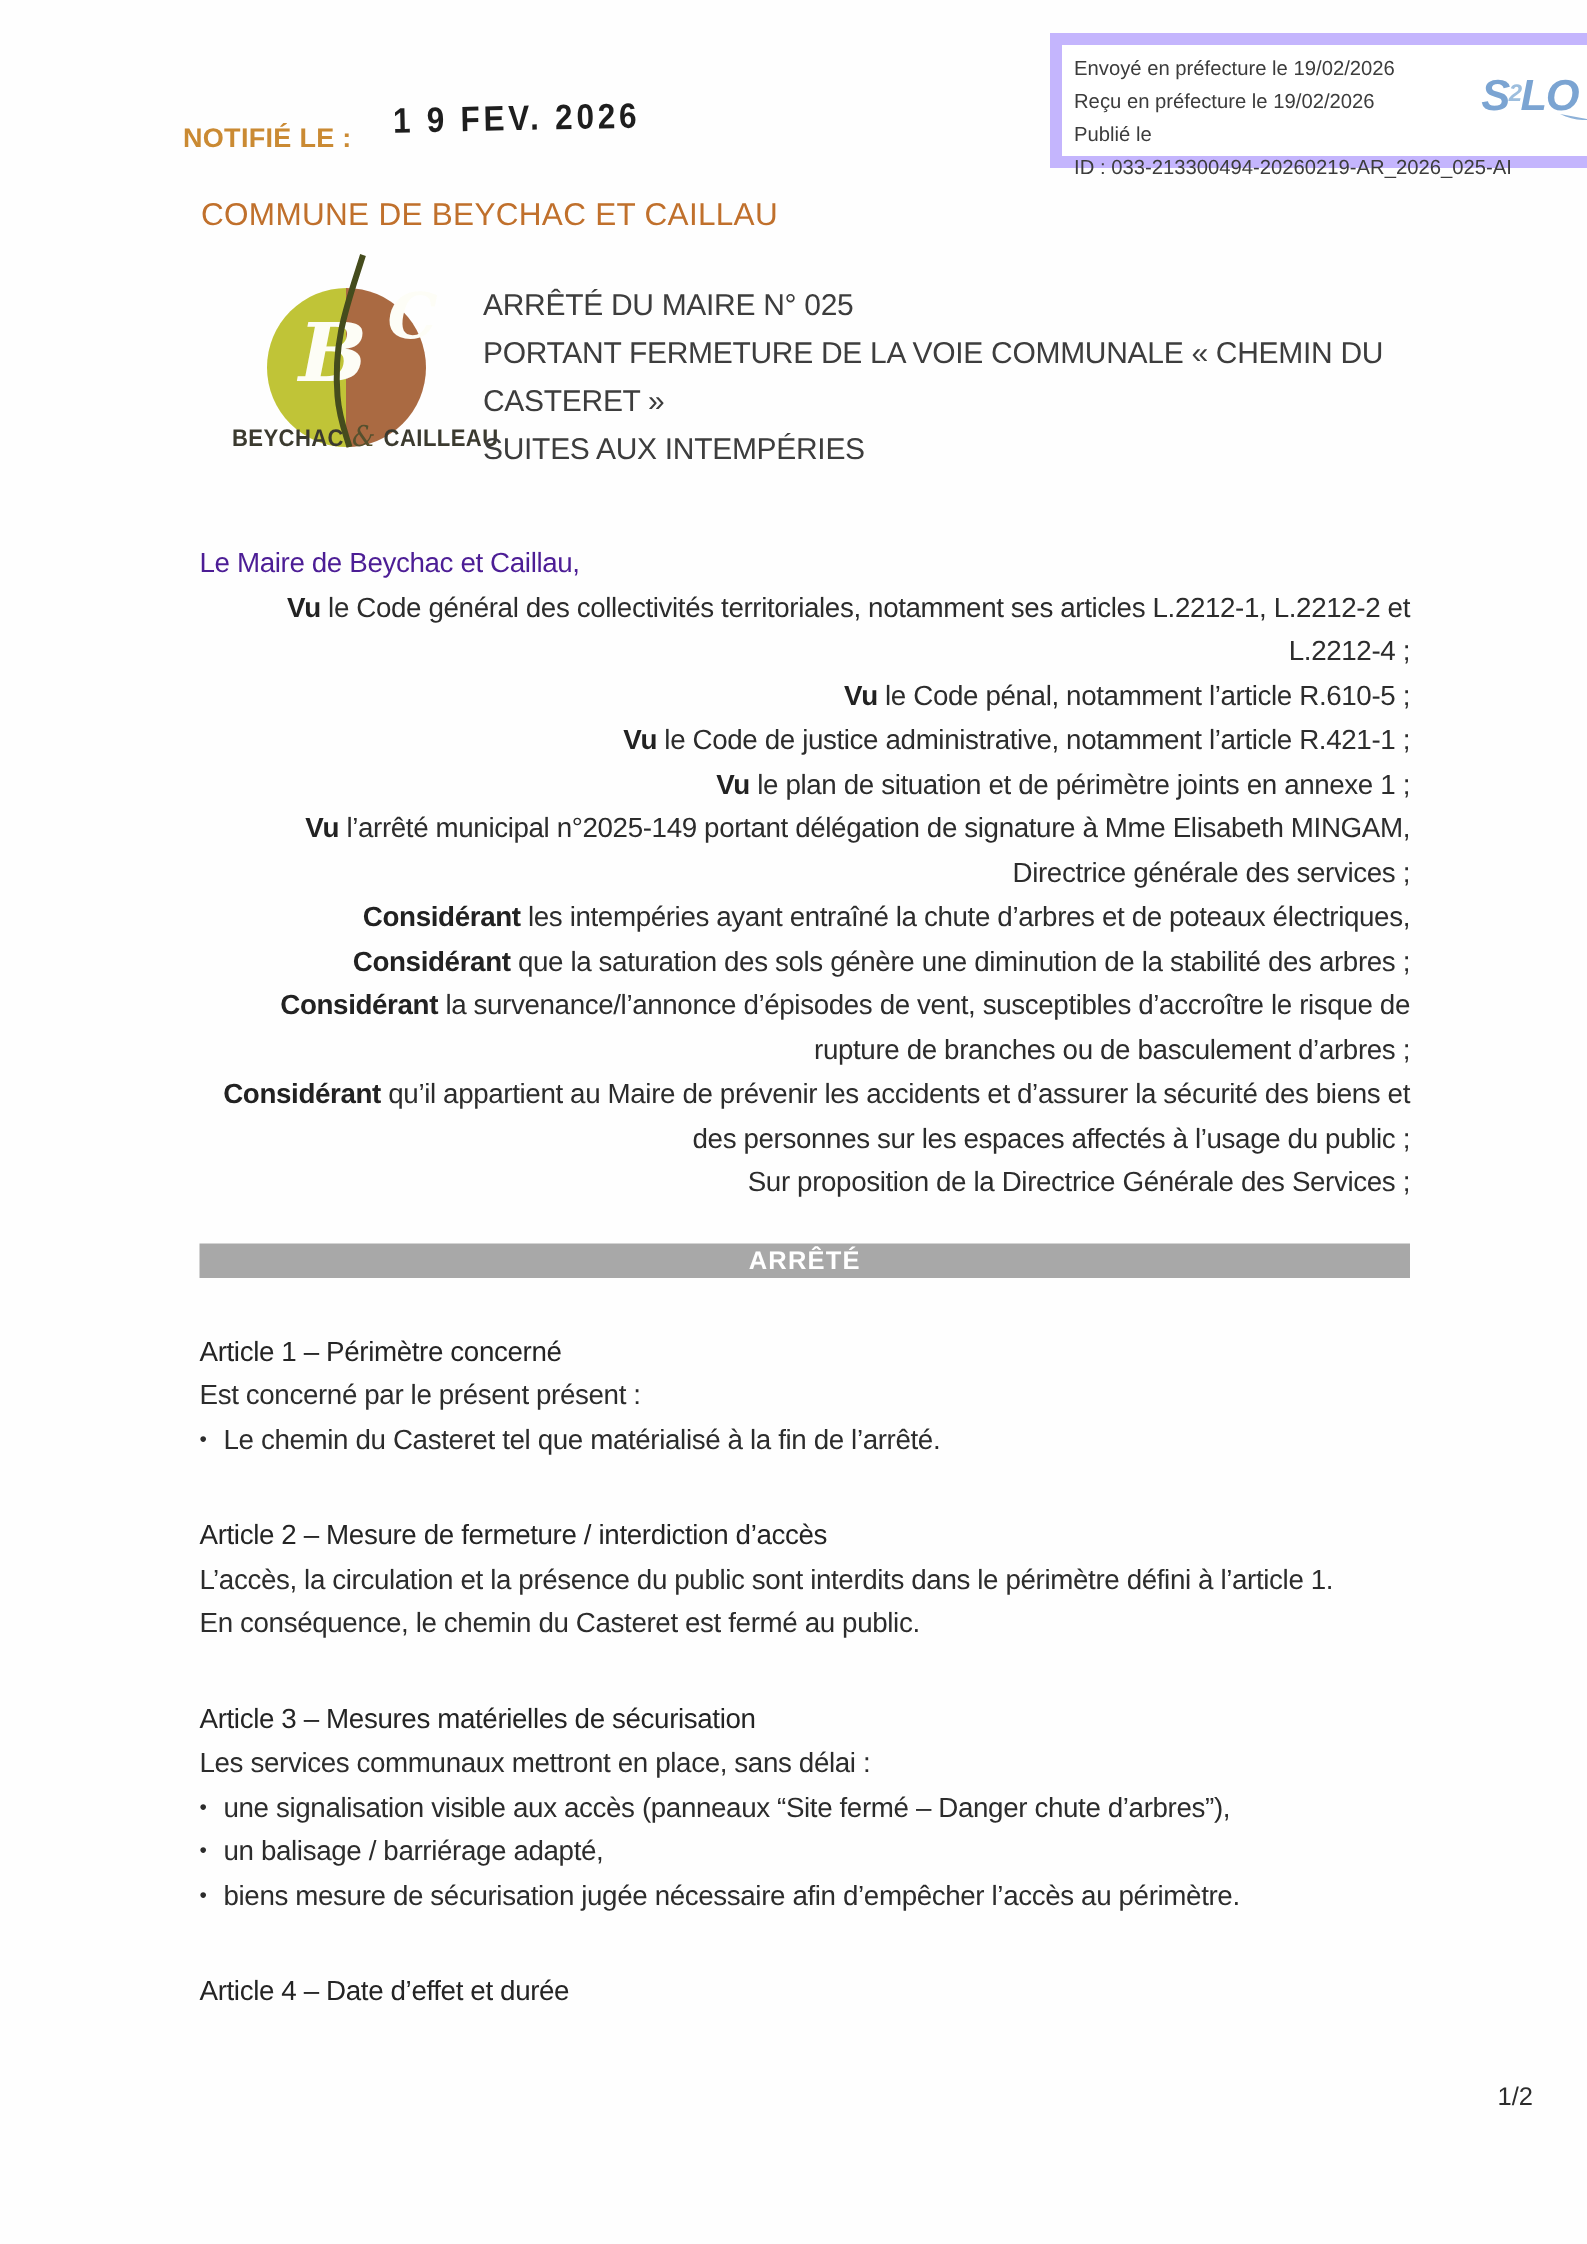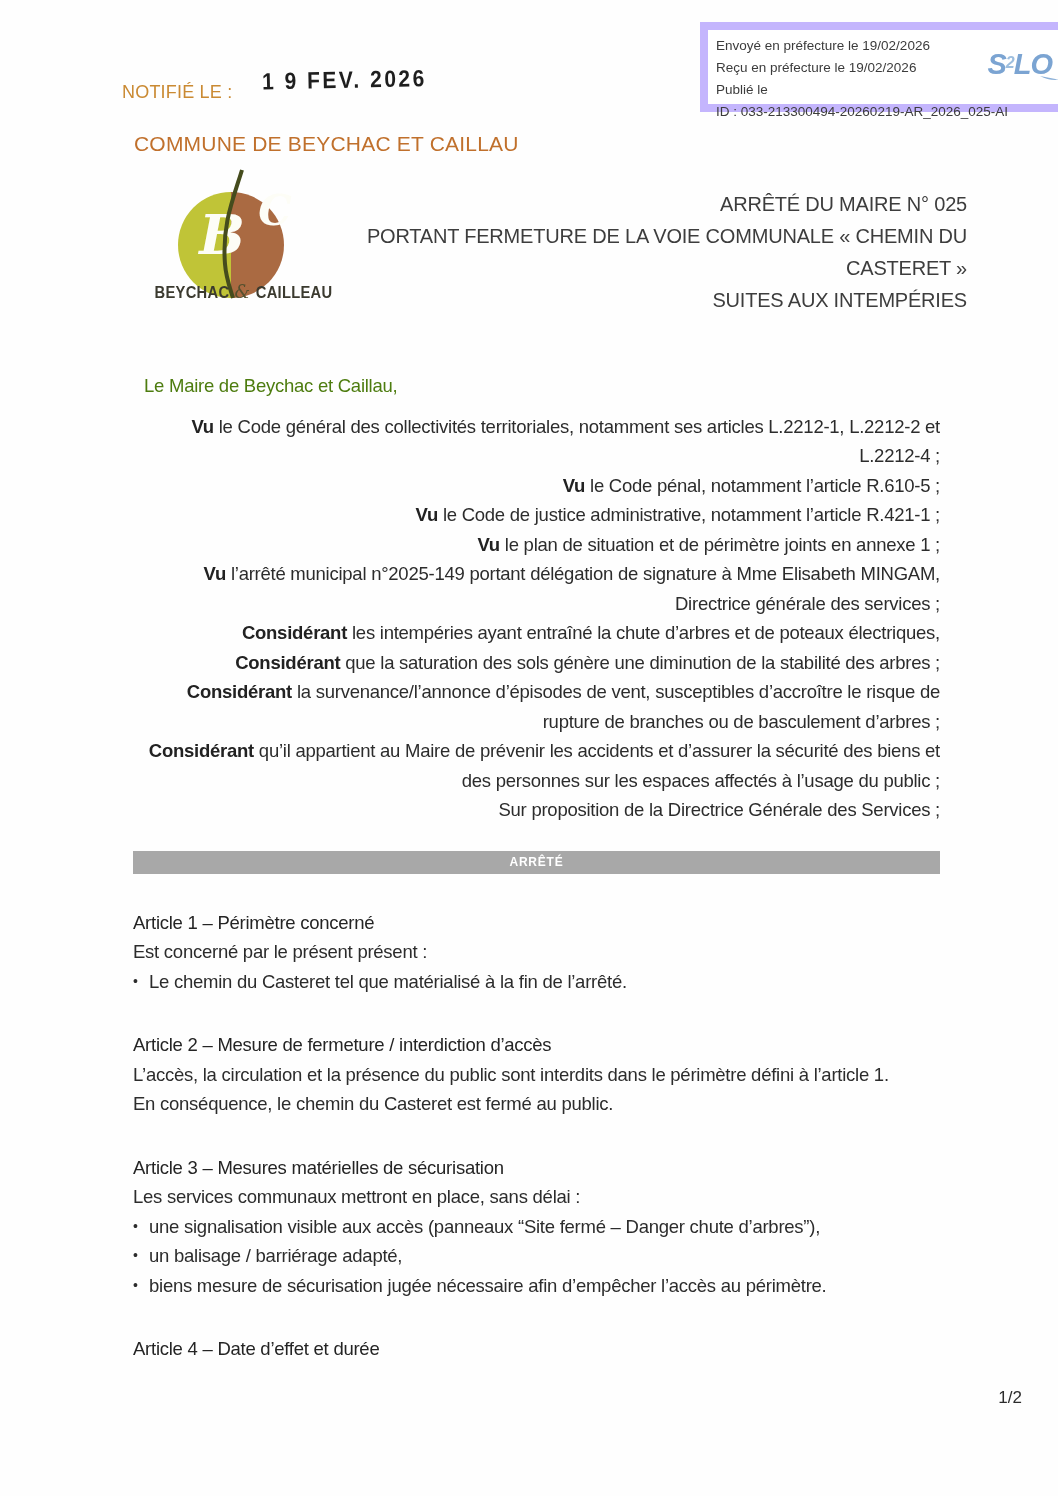--- a/index.html
+++ b/index.html
@@ -20,21 +20,21 @@
     position:absolute;right:6px;top:23px;
     font-size:29px;font-style:italic;font-weight:bold;color:#7ba4d2;
     letter-spacing:-1px;display:flex;align-items:flex-start;
   }
   .s2lo sup{font-size:16px;line-height:1;margin-top:2px;color:#9dbede;}
   .s2lo svg{margin-left:-14px;margin-top:9px;}
 
   
   .notified{
     position:absolute;left:122px;top:82px;
-    font-size:18px;font-weight:normal;color:#ca8a33;letter-spacing:.2px;
+    font-size:18px;font-weight:bold;color:#ca8a33;letter-spacing:.2px;
   }
   .date-stamp{
     position:absolute;left:262px;top:68px;
     font-size:21px;font-weight:bold;color:#1e1e1e;
     letter-spacing:2.5px;transform:rotate(-1.2deg) scaleY(1.12);
     font-family:"Liberation Sans",sans-serif;
   }
 
   
   .commune{
@@ -65,34 +65,34 @@
     transform:scaleX(.92);letter-spacing:.3px;white-space:nowrap;
   }
   .logo-caption .amp{
     font-family:"DejaVu Serif",serif;font-style:italic;font-weight:normal;
     font-size:19px;color:#55502e;padding:0 1px;
   }
 
   
   .doc-title{
     position:absolute;left:322px;top:188px;width:645px;
-    font-size:20px;color:#3d3d3d;line-height:32px;letter-spacing:-0.2px;text-align:right;
+    font-size:20px;color:#3d3d3d;line-height:32px;letter-spacing:-0.2px;
   }
 
   
   .body{
     position:absolute;left:133px;top:360px;width:807px;
     font-size:18.5px;line-height:29.5px;letter-spacing:-0.25px;color:#2c2c2c;
   }
-  .intro{color:#4d7c0f;margin:11px;}
+  .intro{color:#4c1d95;margin:0;}
   .recital{margin:0;text-align:right;}
   .recital b{color:#222;}
   .banner{
     margin-top:26px;height:23px;background:#a8a8a8;
-    color:#fff;font-weight:600;font-size:12px;letter-spacing:.8px;
+    color:#fff;font-weight:600;font-size:17px;letter-spacing:.8px;
     text-align:center;line-height:23px;
   }
   .article{margin-top:34px;}
   .article:first-of-type{margin-top:30px;}
   .article h3{
     margin:0;font-size:18.5px;font-weight:normal;color:#242424;letter-spacing:-0.25px;
   }
   .article p{margin:0;}
   .bullet-row{display:flex;margin:0;}
   .bullet-row .bul{width:16px;flex:0 0 16px;font-size:14px;}

